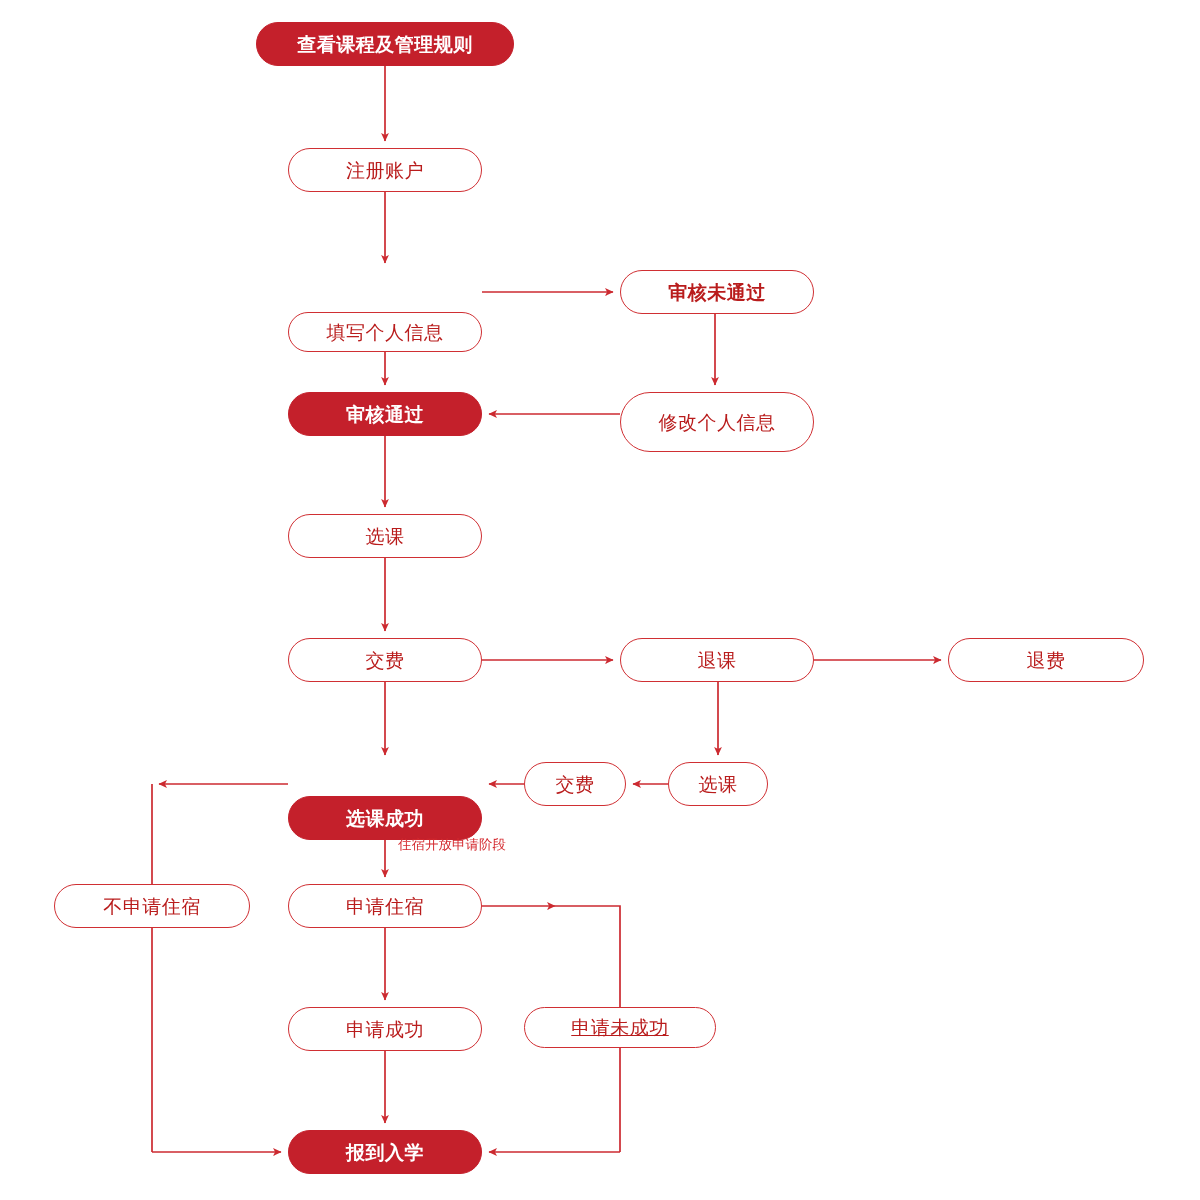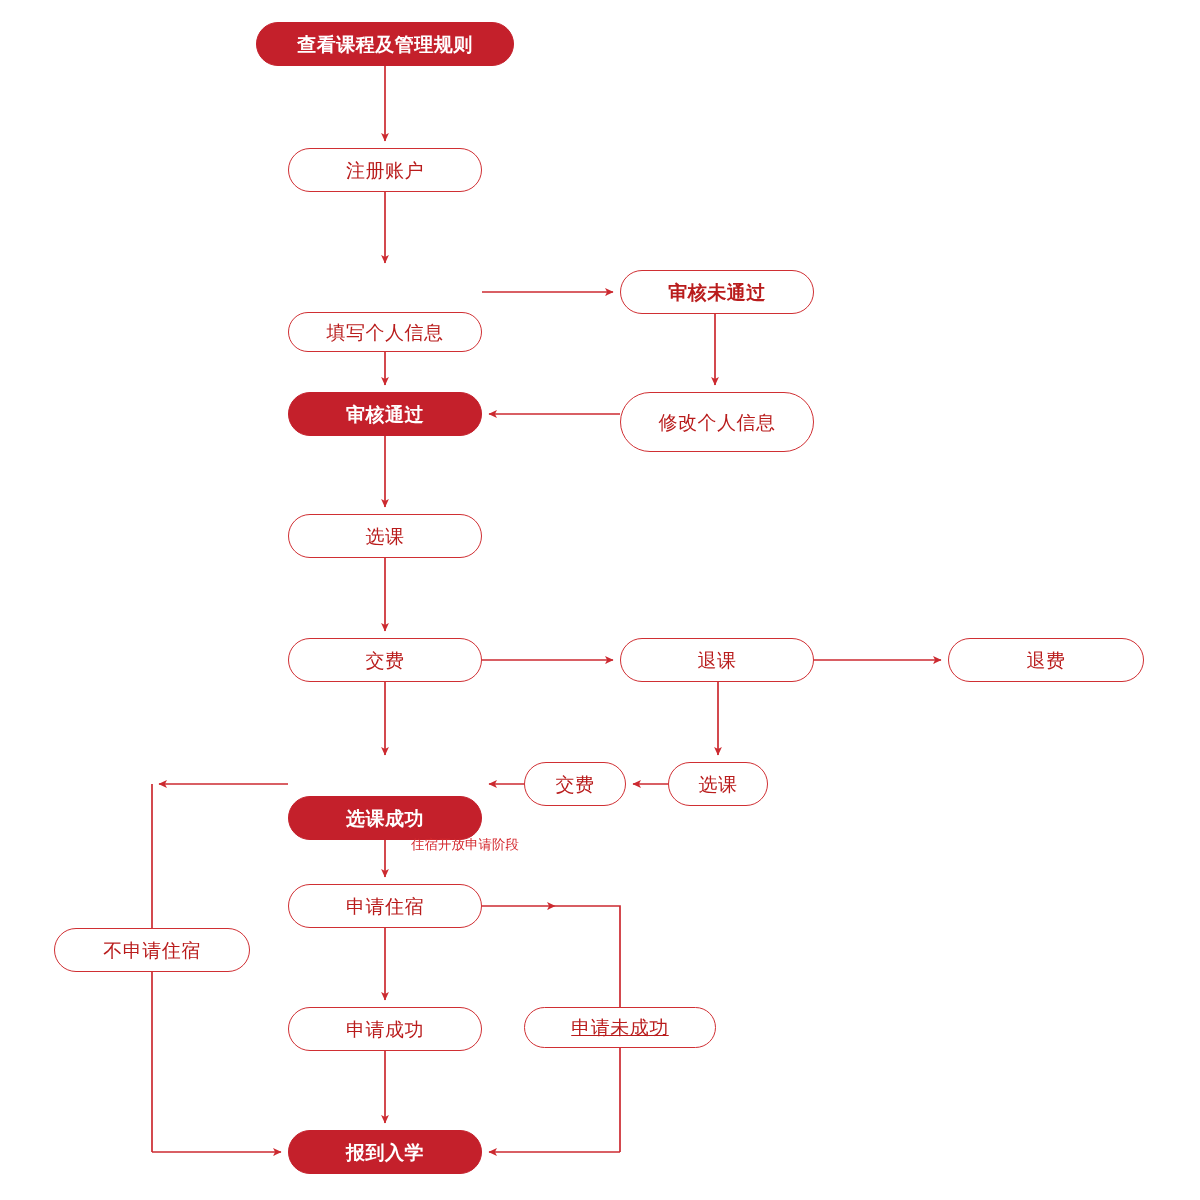--- a/index.html
+++ b/index.html
@@ -47,21 +47,20 @@
     border: 1.6px solid #c4202b;
     color: #ffffff;
     font-weight: bold;
   }
   .edge-label {
     position: absolute;
     font-size: 13.5px;
     color: #d42a2f;
     white-space: nowrap;
     line-height: 1;
-    margin-left: 13px;
   }
 </style>
 </head>
 <body>
 
 <div id="canvas">
 
   <svg id="edges" width="1200" height="1200" viewBox="0 0 1200 1200" xmlns="http://www.w3.org/2000/svg">
     <defs>
       <marker id="arrow" markerWidth="9" markerHeight="9" refX="8" refY="4.5" orient="auto" markerUnits="userSpaceOnUse">
@@ -160,21 +159,21 @@
   </div>
 
   <div class="node outline" style="left:524px; top:762px; width:102px; height:44px;">
     <span>交费</span>
   </div>
 
   <div class="node outline" style="left:668px; top:762px; width:100px; height:44px;">
     <span>选课</span>
   </div>
 
-  <div class="node outline" style="left:54px; top:884px; width:196px; height:44px;margin-top:44px;">
+  <div class="node outline" style="left:54px; top:884px; width:196px; height:44px;">
     <span>不申请住宿</span>
   </div>
 
   <div class="node outline" style="left:288px; top:884px; width:194px; height:44px;">
     <span>申请住宿</span>
   </div>
 
   <div class="node outline" style="left:288px; top:1007px; width:194px; height:44px;">
     <span>申请成功</span>
   </div>

